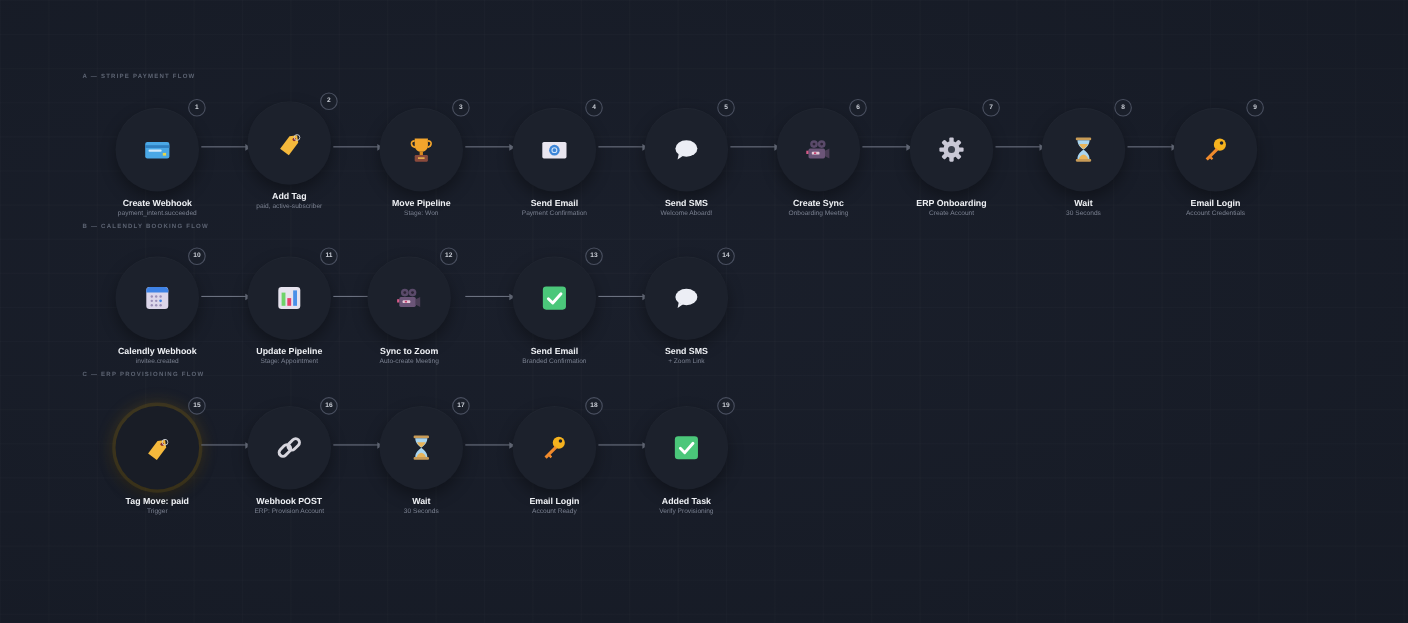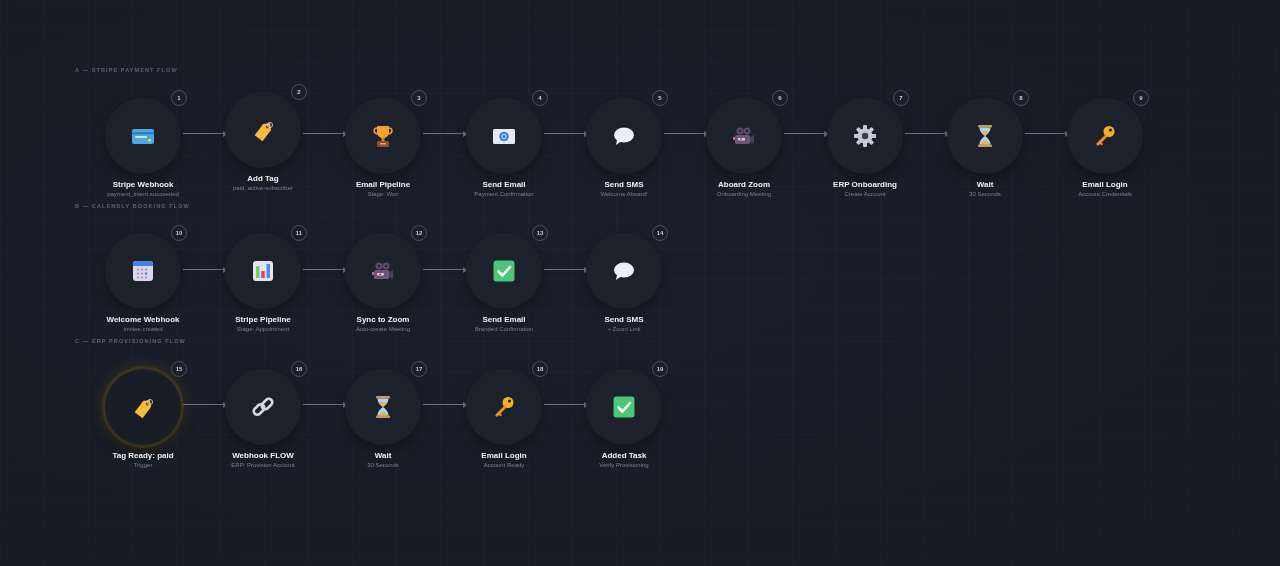--- a/index.html
+++ b/index.html
@@ -176,21 +176,21 @@
 
 <div class="section-label" style="top:67px">A — STRIPE PAYMENT FLOW</div>
 
 <div class="node" style="left:143px; top:98px">
   <div class="node-circle">
       <svg class="node-icon">
         <use href="#i-card"></use>
       </svg>
     </div>
   <div class="badge">1</div>
-  <div class="node-title">Stripe Webhook</div>
+  <div class="node-title">Create Webhook</div>
   <div class="node-sub">payment_intent.succeeded</div>
 </div>
 <div class="arrow" style="left:183px; top:133px"></div>
 
 <div class="node" style="left:263px; top:92px">
   <div class="node-circle">
       <svg class="node-icon">
         <use href="#i-tag"></use>
       </svg>
     </div>
@@ -200,21 +200,21 @@
 </div>
 <div class="arrow" style="left:303px; top:133px"></div>
 
 <div class="node" style="left:383px; top:98px">
   <div class="node-circle">
       <svg class="node-icon">
         <use href="#i-trophy"></use>
       </svg>
     </div>
   <div class="badge">3</div>
-  <div class="node-title">Email Pipeline</div>
+  <div class="node-title">Move Pipeline</div>
   <div class="node-sub">Stage: Won</div>
 </div>
 <div class="arrow" style="left:423px; top:133px"></div>
 
 <div class="node" style="left:504px; top:98px">
   <div class="node-circle">
       <svg class="node-icon">
         <use href="#i-email"></use>
       </svg>
     </div>
@@ -236,21 +236,21 @@
 </div>
 <div class="arrow" style="left:664px; top:133px"></div>
 
 <div class="node" style="left:744px; top:98px">
   <div class="node-circle">
       <svg class="node-icon">
         <use href="#i-camera"></use>
       </svg>
     </div>
   <div class="badge">6</div>
-  <div class="node-title">Aboard Zoom</div>
+  <div class="node-title">Create Sync</div>
   <div class="node-sub">Onboarding Meeting</div>
 </div>
 <div class="arrow" style="left:784px; top:133px"></div>
 
 <div class="node" style="left:865px; top:98px">
   <div class="node-circle">
       <svg class="node-icon">
         <use href="#i-gear"></use>
       </svg>
     </div>
@@ -285,38 +285,38 @@
 
 <div class="section-label" style="top:203px">B — CALENDLY BOOKING FLOW</div>
 
 <div class="node" style="left:143px; top:233px">
   <div class="node-circle">
       <svg class="node-icon">
         <use href="#i-calendar"></use>
       </svg>
     </div>
   <div class="badge">10</div>
-  <div class="node-title">Welcome Webhook</div>
+  <div class="node-title">Calendly Webhook</div>
   <div class="node-sub">invitee.created</div>
 </div>
 <div class="arrow" style="left:183px; top:269px"></div>
 
 <div class="node" style="left:263px; top:233px">
   <div class="node-circle">
       <svg class="node-icon">
         <use href="#i-chart"></use>
       </svg>
     </div>
   <div class="badge">11</div>
-  <div class="node-title">Stripe Pipeline</div>
+  <div class="node-title">Update Pipeline</div>
   <div class="node-sub">Stage: Appointment</div>
 </div>
 <div class="arrow" style="left:303px; top:269px"></div>
 
-<div class="node" style="left:383px; top:233px">
+<div class="node" style="left:372px; top:233px">
   <div class="node-circle">
       <svg class="node-icon">
         <use href="#i-camera"></use>
       </svg>
     </div>
   <div class="badge">12</div>
   <div class="node-title">Sync to Zoom</div>
   <div class="node-sub">Auto-create Meeting</div>
 </div>
 <div class="arrow" style="left:423px; top:269px"></div>
@@ -346,33 +346,33 @@
 
 <div class="section-label" style="top:338px">C — ERP PROVISIONING FLOW</div>
 
 <div class="node" style="left:143px; top:369px">
   <div class="node-circle trigger">
       <svg class="node-icon">
         <use href="#i-tag"></use>
       </svg>
     </div>
   <div class="badge">15</div>
-  <div class="node-title">Tag Ready: paid</div>
+  <div class="node-title">Tag Move: paid</div>
   <div class="node-sub">Trigger</div>
 </div>
 <div class="arrow" style="left:183px; top:404px"></div>
 
 <div class="node" style="left:263px; top:369px">
   <div class="node-circle">
       <svg class="node-icon">
         <use href="#i-link"></use>
       </svg>
     </div>
   <div class="badge">16</div>
-  <div class="node-title">Webhook FLOW</div>
+  <div class="node-title">Webhook POST</div>
   <div class="node-sub">ERP: Provision Account</div>
 </div>
 <div class="arrow" style="left:303px; top:404px"></div>
 
 <div class="node" style="left:383px; top:369px">
   <div class="node-circle">
       <svg class="node-icon">
         <use href="#i-hourglass"></use>
       </svg>
     </div>

